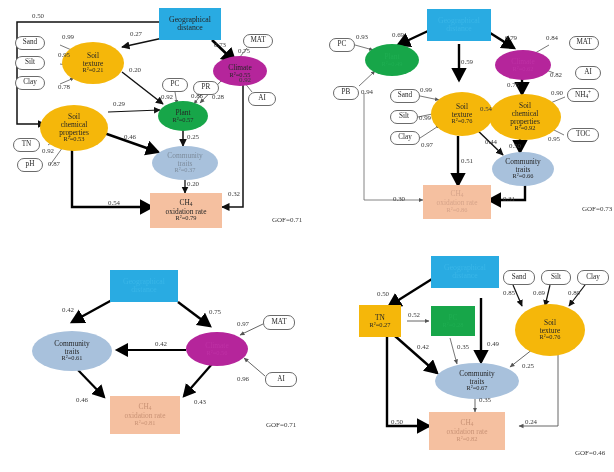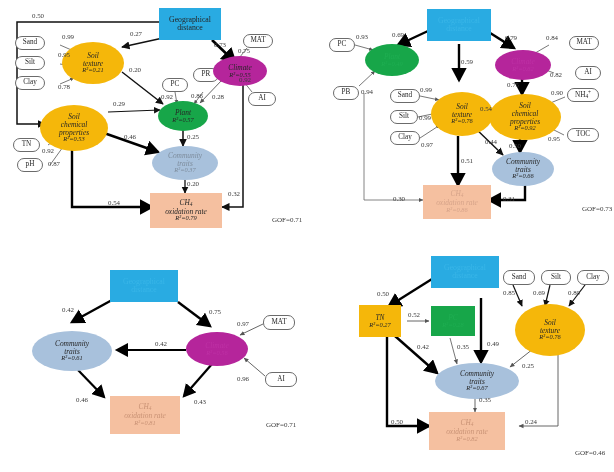--- a/index.html
+++ b/index.html
@@ -8,21 +8,21 @@
   .panel{position:absolute;width:307px;height:236px;}
   #p-tl{left:0;top:0;} #p-tr{left:307px;top:0;}
   #p-bl{left:0;top:236px;} #p-br{left:307px;top:236px;}
   .panel svg{position:absolute;left:0;top:0;width:307px;height:236px;}
   .node{position:absolute;box-sizing:border-box;display:flex;flex-direction:column;
         align-items:center;justify-content:center;text-align:center;
         font-family:"Liberation Serif",serif;color:#262626;line-height:1.05;}
   .rect{border:1px solid #6b6b6b;background:#fff;}
   .ell{border-radius:50%;}
   .obs{font-size:7.2px;border-radius:7px;}
-  .lat{font-size:7.4px;font-style:italic;}
+  .lat{font-size:7.4px;}
   .lat .r2{font-size:6.4px;}
   .big{font-size:7.8px;}
   .sub{font-size:5.4px;vertical-align:-1px;}
   .sup{font-size:5.2px;vertical-align:3px;}
   .lbl{position:absolute;font-size:6.9px;color:#3a3a3a;white-space:nowrap;
        font-family:"Liberation Serif",serif;}
   .gof{position:absolute;font-size:7px;color:#3a3a3a;white-space:nowrap;padding-left:24px;}
 </style>
 </head>
 <body>
@@ -92,21 +92,21 @@
       </div>
     <div class="node rect obs" style="left:13px;top:138px;width:27px;height:14px;">
       <span>TN</span>
       </div>
     <div class="node rect obs" style="left:17px;top:158px;width:26px;height:14px;">
       <span>pH</span>
       </div>
     <div class="node rect obs" style="left:162px;top:78px;width:26px;height:14px;">
       <span>PC</span>
       </div>
-    <div class="node rect obs" style="left:193px;top:68px;width:26px;height:14px;">
+    <div class="node rect obs" style="left:193px;top:81px;width:26px;height:14px;">
       <span>PR</span>
       </div>
     <div class="node rect obs" style="left:243px;top:34px;width:30px;height:14px;">
       <span>MAT</span>
       </div>
     <div class="node rect obs" style="left:248px;top:92px;width:28px;height:14px;">
       <span>AI</span>
       </div>
 
     <div class="node big" style="left:159px;top:8px;width:62px;height:32px;background:#29ABE2;">

